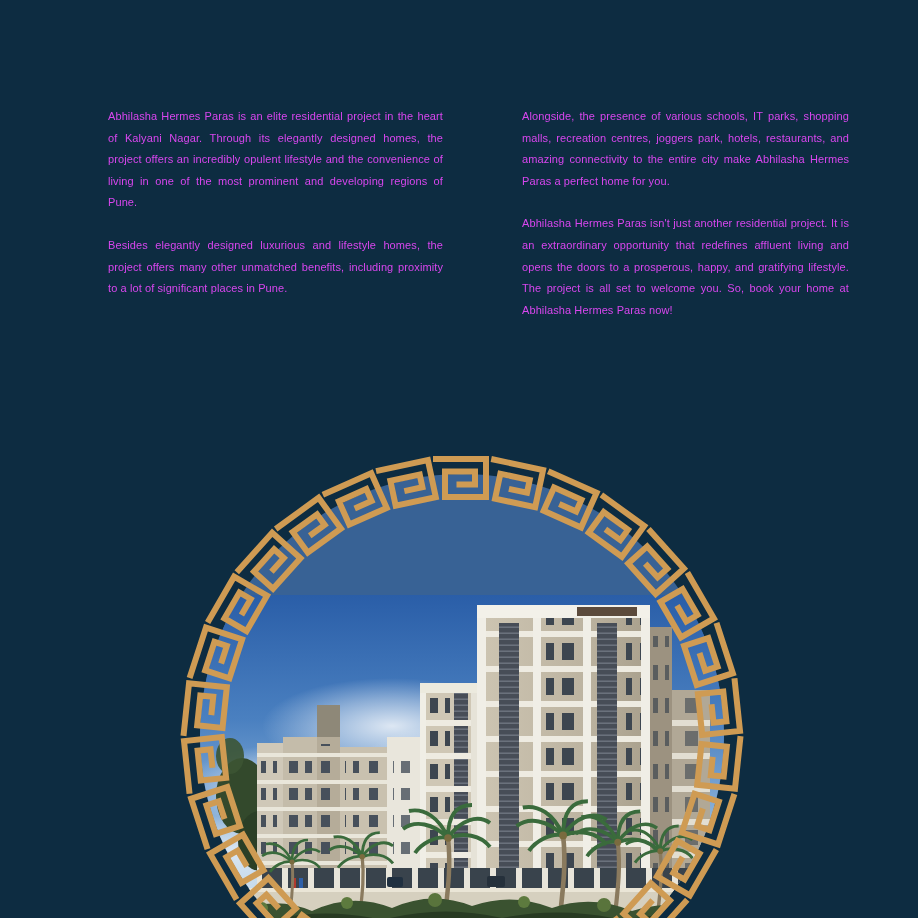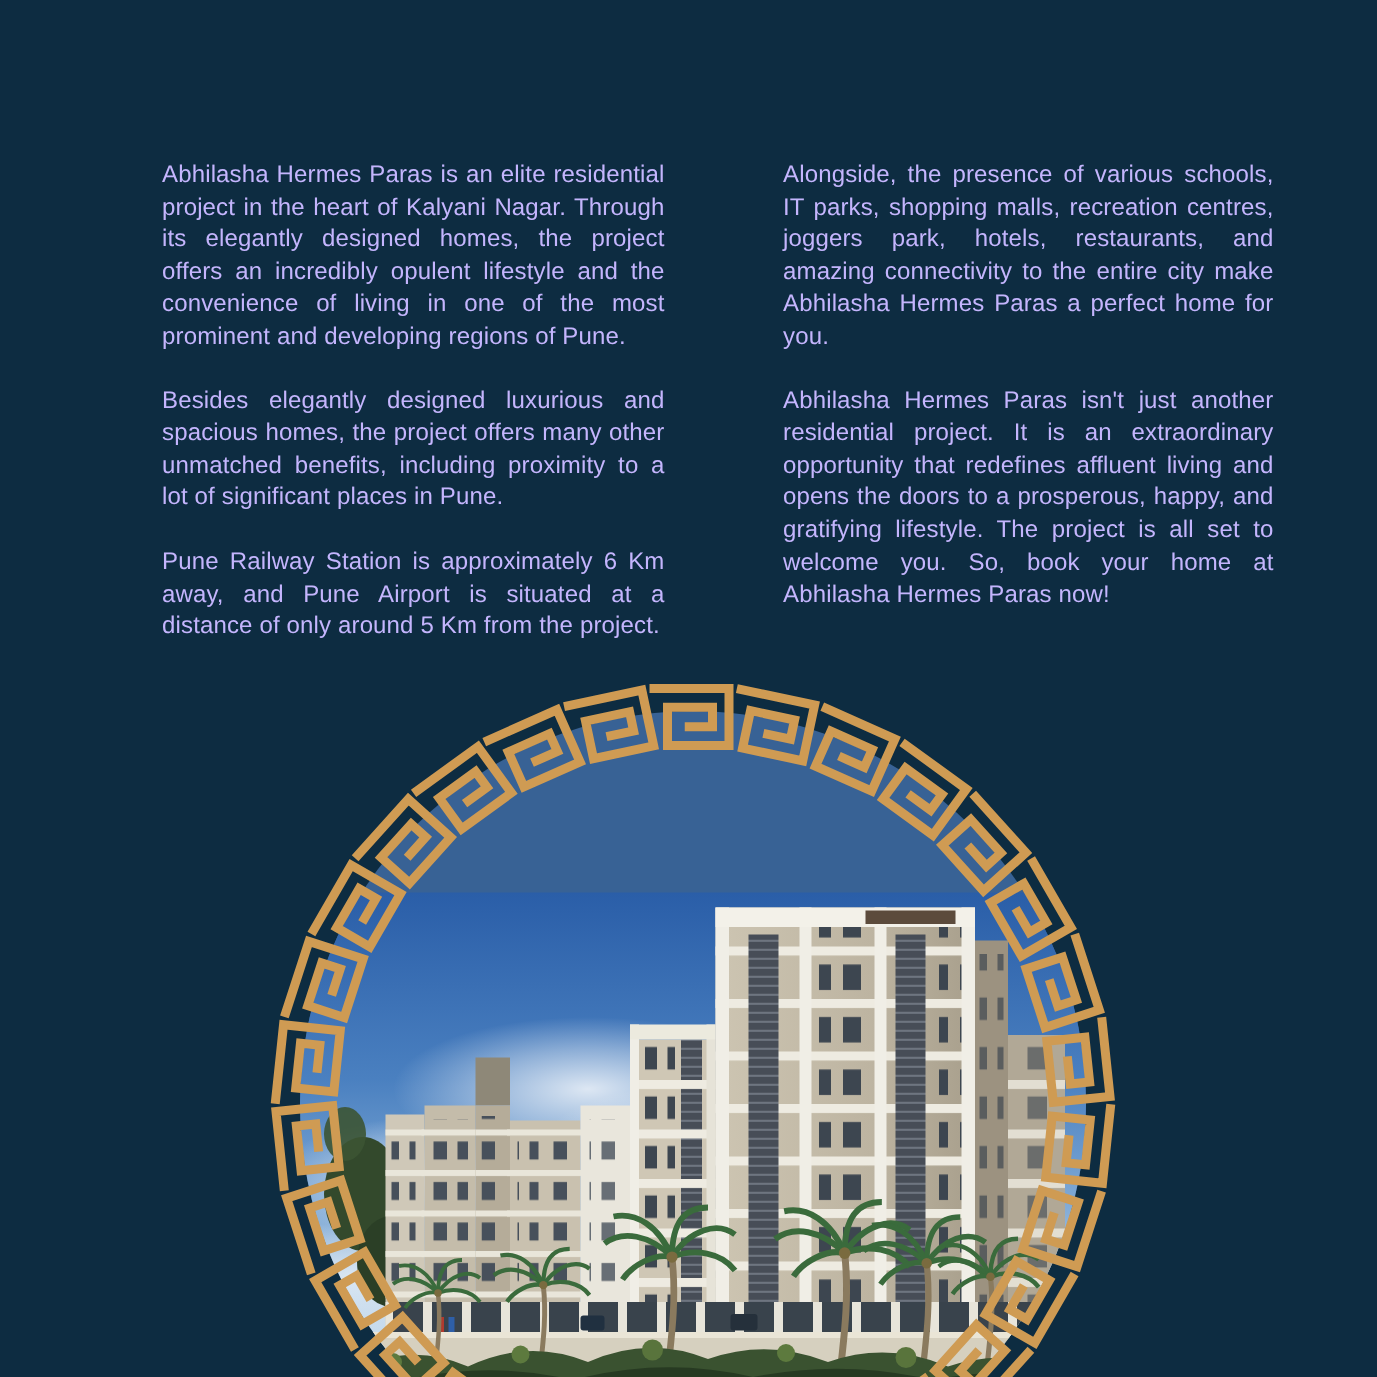--- a/index.html
+++ b/index.html
@@ -6,22 +6,22 @@
   body {
     width: 918px; height: 918px;
     overflow: hidden;
     position: relative;
     background: #0d2c41;
     font-family: "Liberation Sans", "DejaVu Sans", sans-serif;
   }
   .col {
     position: absolute;
     top: 106px;
-    color: #c4b5fd;
-    font-size: 16px;
+    color: #d946ef;
+    font-size: 11px;
     line-height: 21.6px;
     letter-spacing: 0.1px;
   }
   .col-left  { left: 108px; width: 335px; }
   .col-right { left: 489px; width: 327px; margin-left: 33px; }
   .col p {
     margin: 0 0 21px 0;
     text-align: justify;
     text-align-last: left;
   }
@@ -32,22 +32,21 @@
   }
   .hero svg { display: block; width: 640px; height: 560px; }
 </style>
 </head>
 <body>
 
 <main class="page">
 
   <section class="col col-left">
     <p>Abhilasha Hermes Paras is an elite residential project in the heart of Kalyani Nagar. Through its elegantly designed homes, the project offers an incredibly opulent lifestyle and the convenience of living in one of the most prominent and developing regions of Pune.</p>
-    <p>Besides elegantly designed luxurious and spacious homes, the project offers many other unmatched benefits, including proximity to a lot of significant places in Pune.</p>
-    <p>Pune Railway Station is approximately 6 Km away, and Pune Airport is situated at a distance of only around 5 Km from the project.</p>
+    <p>Besides elegantly designed luxurious and lifestyle homes, the project offers many other unmatched benefits, including proximity to a lot of significant places in Pune.</p>
   </section>
 
   <section class="col col-right">
     <p>Alongside, the presence of various schools, IT parks, shopping malls, recreation centres, joggers park, hotels, restaurants, and amazing connectivity to the entire city make Abhilasha Hermes Paras a perfect home for you.</p>
     <p>Abhilasha Hermes Paras isn't just another residential project. It is an extraordinary opportunity that redefines affluent living and opens the doors to a prosperous, happy, and gratifying lifestyle. The project is all set to welcome you. So, book your home at Abhilasha Hermes Paras now!</p>
   </section>
 
   <div class="hero">
     <svg viewBox="0 0 640 560" xmlns="http://www.w3.org/2000/svg" xmlns:xlink="http://www.w3.org/1999/xlink">
       <defs>

